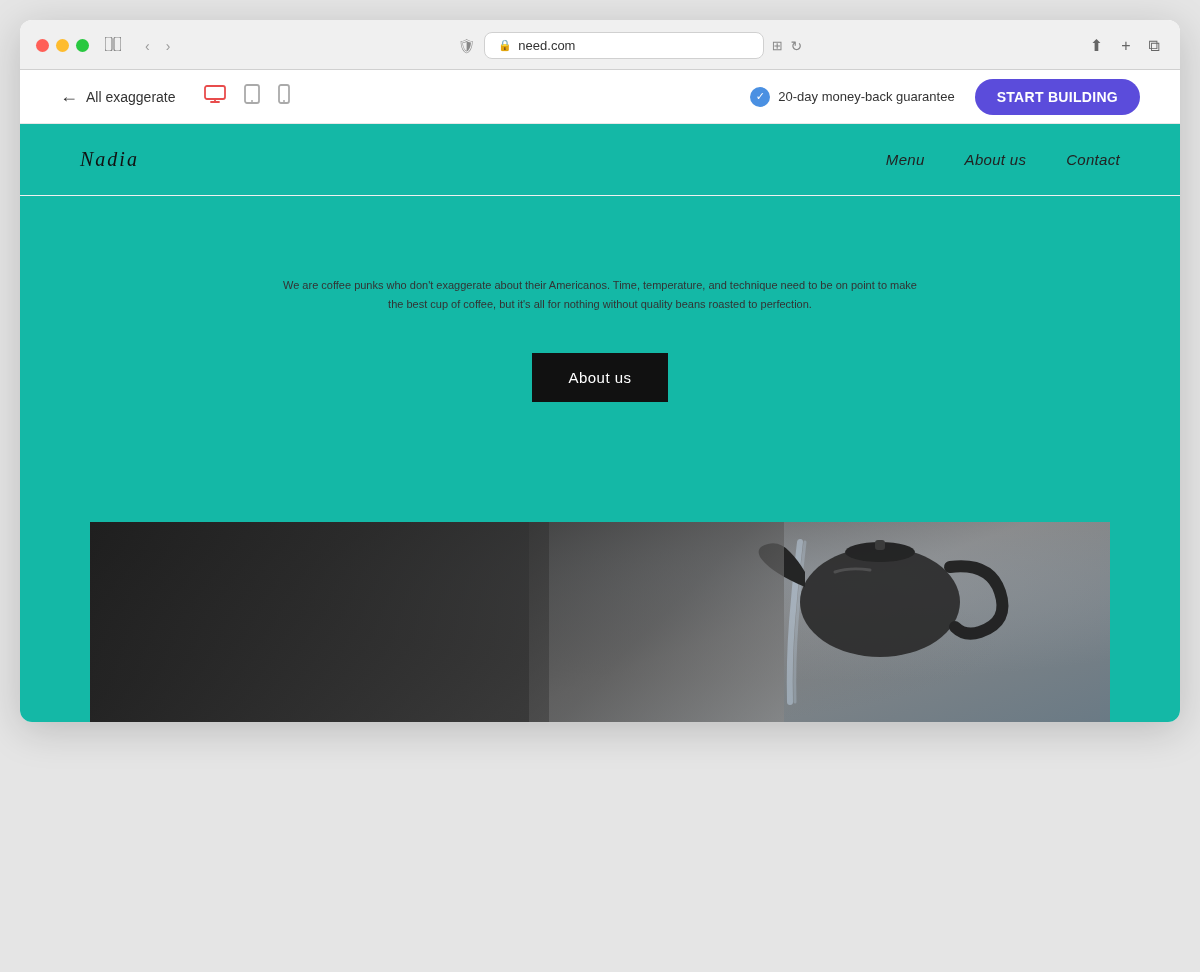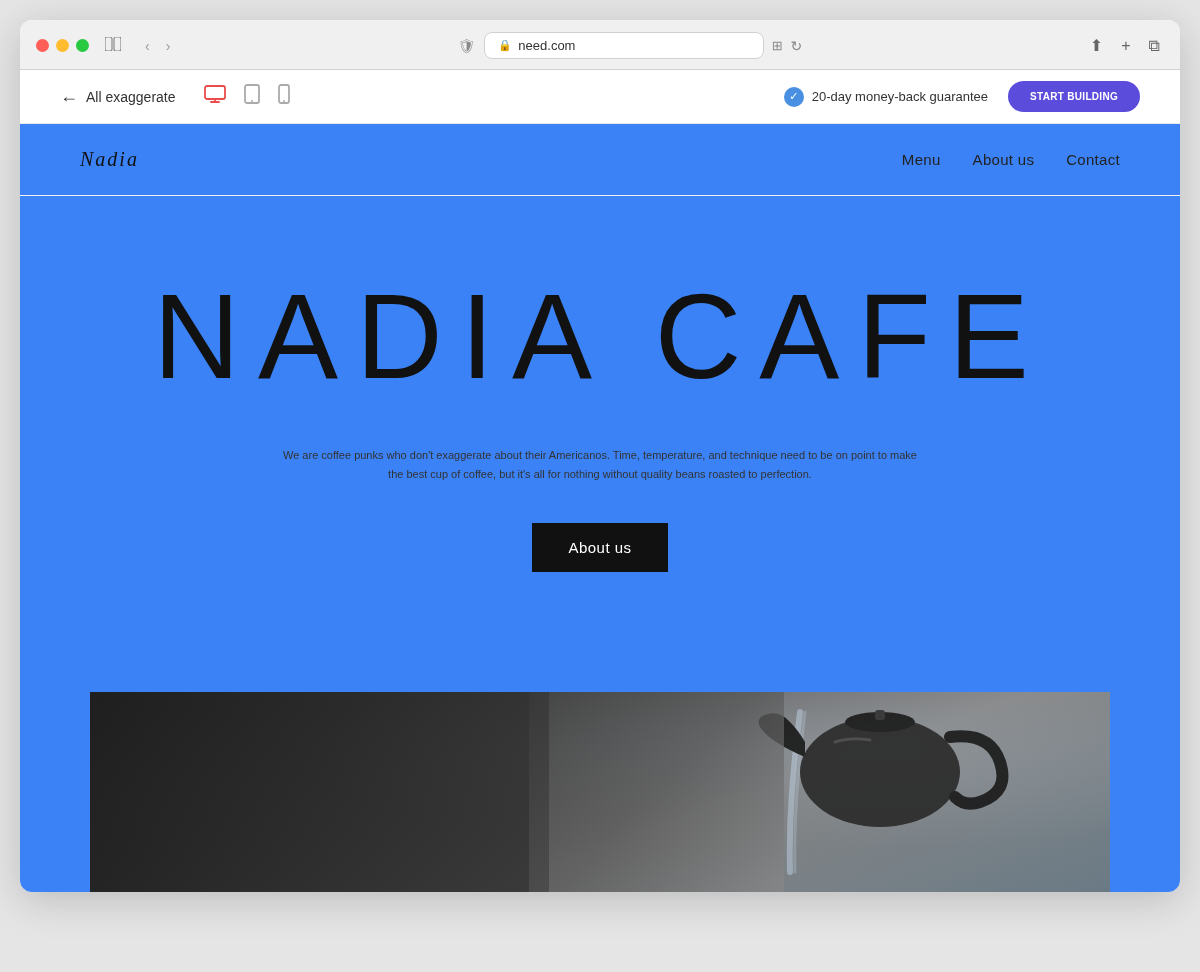--- a/index.html
+++ b/index.html
@@ -189,29 +189,29 @@
       color: white;
       font-size: 11px;
     }
 
     .start-building-btn {
       background: #5b4cdb;
       color: white;
       border: none;
       border-radius: 24px;
       padding: 10px 22px;
-      font-size: 10px;
+      font-size: 14px;
       font-weight: 600;
       cursor: pointer;
       letter-spacing: 0.3px;
     }
 
     
     .website-content {
-      background: #3b82f6;
+      background: #14b8a6;
     }
 
     
     .site-nav {
       padding: 24px 60px;
       display: flex;
       align-items: center;
       justify-content: space-between;
       border-bottom: 1px solid #f0f0f0;
     }
@@ -219,22 +219,23 @@
     .site-logo {
       font-family: Georgia, serif;
       font-size: 20px;
       font-style: italic;
       color: #111;
       letter-spacing: 2px;
     }
 
     .site-nav-links {
       display: flex;
-      gap: 32px;
-      align-items: center;
+      gap: 40px;
+      align-items: center;
+      font-style: italic;
     }
 
     .site-nav-link {
       font-size: 15px;
       color: #222;
       text-decoration: none;
       cursor: pointer;
       letter-spacing: 0.3px;
     }
 
@@ -390,21 +391,20 @@
     <div class="site-nav">
       <div class="site-logo">Nadia</div>
       <nav class="site-nav-links">
         <a class="site-nav-link">Menu</a>
         <a class="site-nav-link">About us</a>
         <a class="site-nav-link">Contact</a>
       </nav>
     </div>
 
     <div class="hero-section">
-      <h1 class="hero-title">NADIA CAFE</h1>
       <p class="hero-description">We are coffee punks who don't exaggerate about their Americanos. Time, temperature, and technique need to be on point to make the best cup of coffee, but it's all for nothing without quality beans roasted to perfection.</p>
       <button class="hero-cta-btn">About us</button>
     </div>
 
     <div class="image-section">
 
       <svg class="kettle-svg" width="350" height="260" viewBox="0 0 350 260">
 
         <path d="M120 40 Q115 80 112 120 Q109 160 110 200" stroke="rgba(200,220,240,0.5)" stroke-width="6" fill="none" stroke-linecap="round"></path>
         <path d="M125 40 Q120 80 117 120 Q114 160 115 200" stroke="rgba(200,220,240,0.3)" stroke-width="3" fill="none" stroke-linecap="round"></path>

